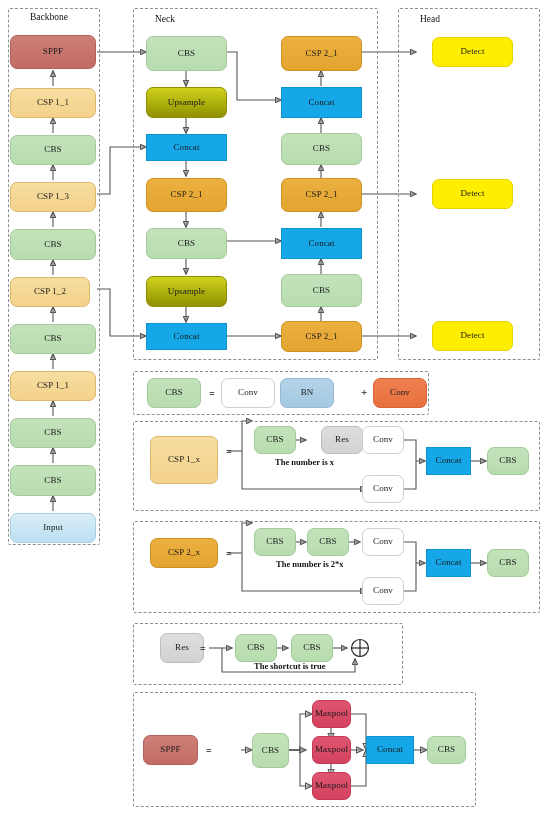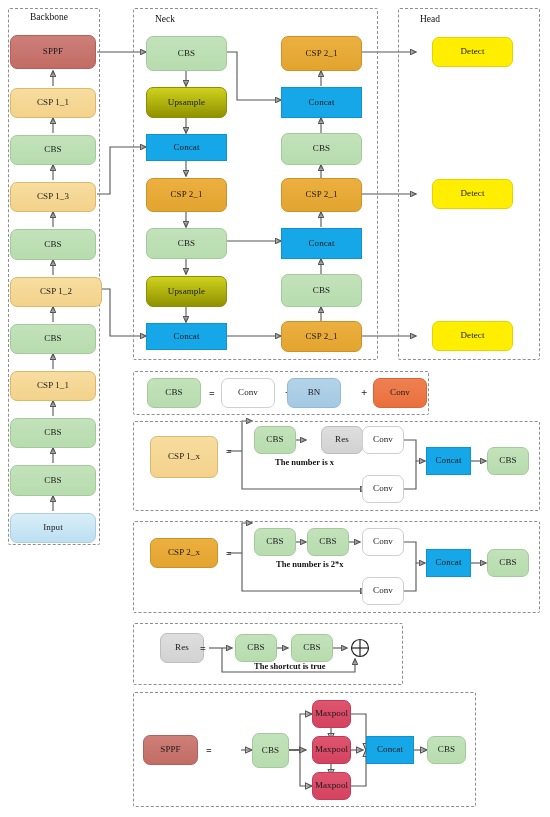--- a/index.html
+++ b/index.html
@@ -140,21 +140,21 @@
   <div class="group-title" style="left:155px;top:14px;">Neck</div>
 
   <div class="group" style="left:398px;top:8px;width:142px;height:352px;"></div>
   <div class="group-title" style="left:420px;top:14px;">Head</div>
 
   <div class="node c-sppf" style="left:10px;top:35px;width:86px;height:34px;">SPPF</div>
   <div class="node c-csp1" style="left:10px;top:88px;width:86px;height:30px;">CSP 1_1</div>
   <div class="node c-cbs" style="left:10px;top:135px;width:86px;height:30px;">CBS</div>
   <div class="node c-csp1" style="left:10px;top:182px;width:86px;height:30px;">CSP 1_3</div>
   <div class="node c-cbs" style="left:10px;top:229px;width:86px;height:31px;">CBS</div>
-  <div class="node c-csp1" style="left:10px;top:277px;width:92px;height:30px;">CSP 1_2</div>
+  <div class="node c-csp1" style="left:10px;top:277px;width:80px;height:30px;">CSP 1_2</div>
   <div class="node c-cbs" style="left:10px;top:324px;width:86px;height:30px;">CBS</div>
   <div class="node c-csp1" style="left:10px;top:371px;width:86px;height:30px;">CSP 1_1</div>
   <div class="node c-cbs" style="left:10px;top:418px;width:86px;height:30px;">CBS</div>
   <div class="node c-cbs" style="left:10px;top:465px;width:86px;height:31px;">CBS</div>
   <div class="node c-input" style="left:10px;top:513px;width:86px;height:30px;">Input</div>
 
   <div class="node c-cbs" style="left:146px;top:36px;width:81px;height:35px;">CBS</div>
   <div class="node c-ups" style="left:146px;top:87px;width:81px;height:31px;">Upsample</div>
   <div class="node c-concat" style="left:146px;top:134px;width:81px;height:27px;">Concat</div>
   <div class="node c-csp2" style="left:146px;top:178px;width:81px;height:34px;">CSP 2_1</div>
@@ -172,26 +172,26 @@
 
   <div class="node c-detect" style="left:416px;top:37px;width:81px;height:30px;">Detect</div>
   <div class="node c-detect" style="left:416px;top:179px;width:81px;height:30px;">Detect</div>
   <div class="node c-detect" style="left:416px;top:321px;width:81px;height:30px;">Detect</div>
 
   <div class="group" style="left:133px;top:371px;width:296px;height:44px;"></div>
   <div class="node c-cbs" style="left:147px;top:378px;width:54px;height:30px;">CBS</div>
   <div class="eq" style="left:209px;top:388px;">=</div>
   <div class="node c-white" style="left:221px;top:378px;width:54px;height:30px;">Conv</div>
   <div class="plusmark" style="left:285px;top:386px;">+</div>
-  <div class="node c-bn" style="left:287px;top:378px;width:54px;height:30px;">BN</div>
+  <div class="node c-bn" style="left:280px;top:378px;width:54px;height:30px;">BN</div>
   <div class="plusmark" style="left:361px;top:386px;">+</div>
   <div class="node c-silu" style="left:373px;top:378px;width:54px;height:30px;">Conv</div>
 
   <div class="group" style="left:133px;top:421px;width:407px;height:90px;"></div>
-  <div class="node c-csp1" style="left:150px;top:436px;width:68px;height:42px;text-align:center;">CSP 1_x</div>
+  <div class="node c-csp1" style="left:150px;top:436px;width:68px;height:48px;text-align:center;">CSP 1_x</div>
   <div class="eq" style="left:226px;top:446px;">=</div>
   <div class="node c-cbs" style="left:254px;top:426px;width:42px;height:28px;">CBS</div>
   <div class="node c-res" style="left:307px;top:426px;width:42px;height:28px;">Res</div>
   <div class="node c-white" style="left:362px;top:426px;width:42px;height:28px;">Conv</div>
   <div class="lbl" style="left:275px;top:457px;">The number is x</div>
   <div class="node c-white" style="left:362px;top:475px;width:42px;height:28px;">Conv</div>
   <div class="node c-concat" style="left:426px;top:447px;width:45px;height:28px;">Concat</div>
   <div class="node c-cbs" style="left:487px;top:447px;width:42px;height:28px;">CBS</div>
 
   <div class="group" style="left:133px;top:521px;width:407px;height:92px;"></div>

